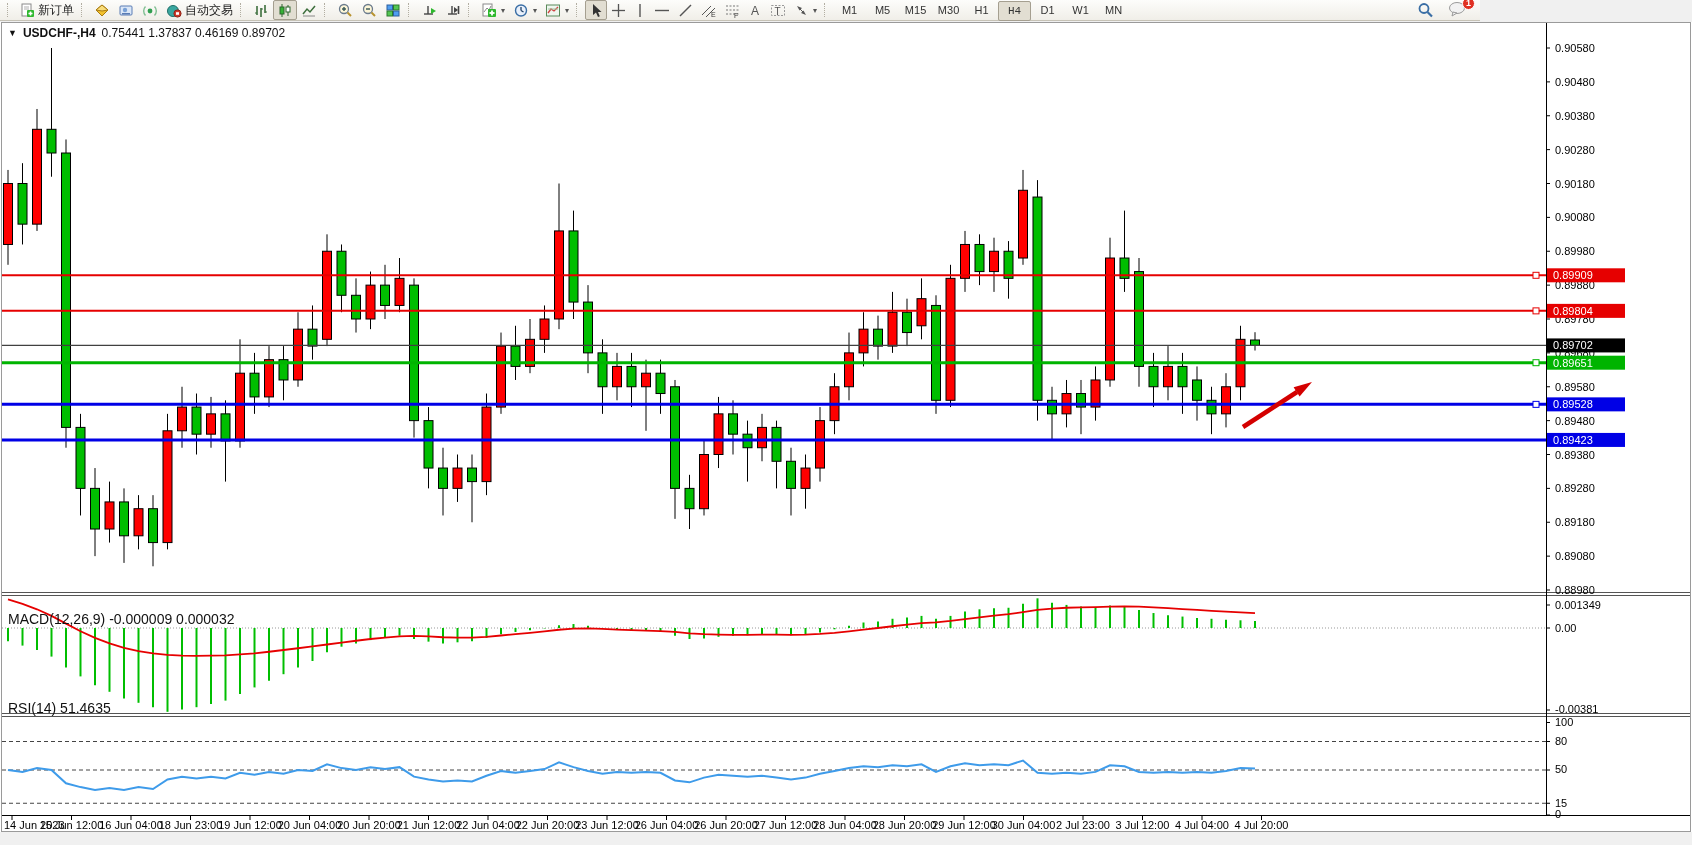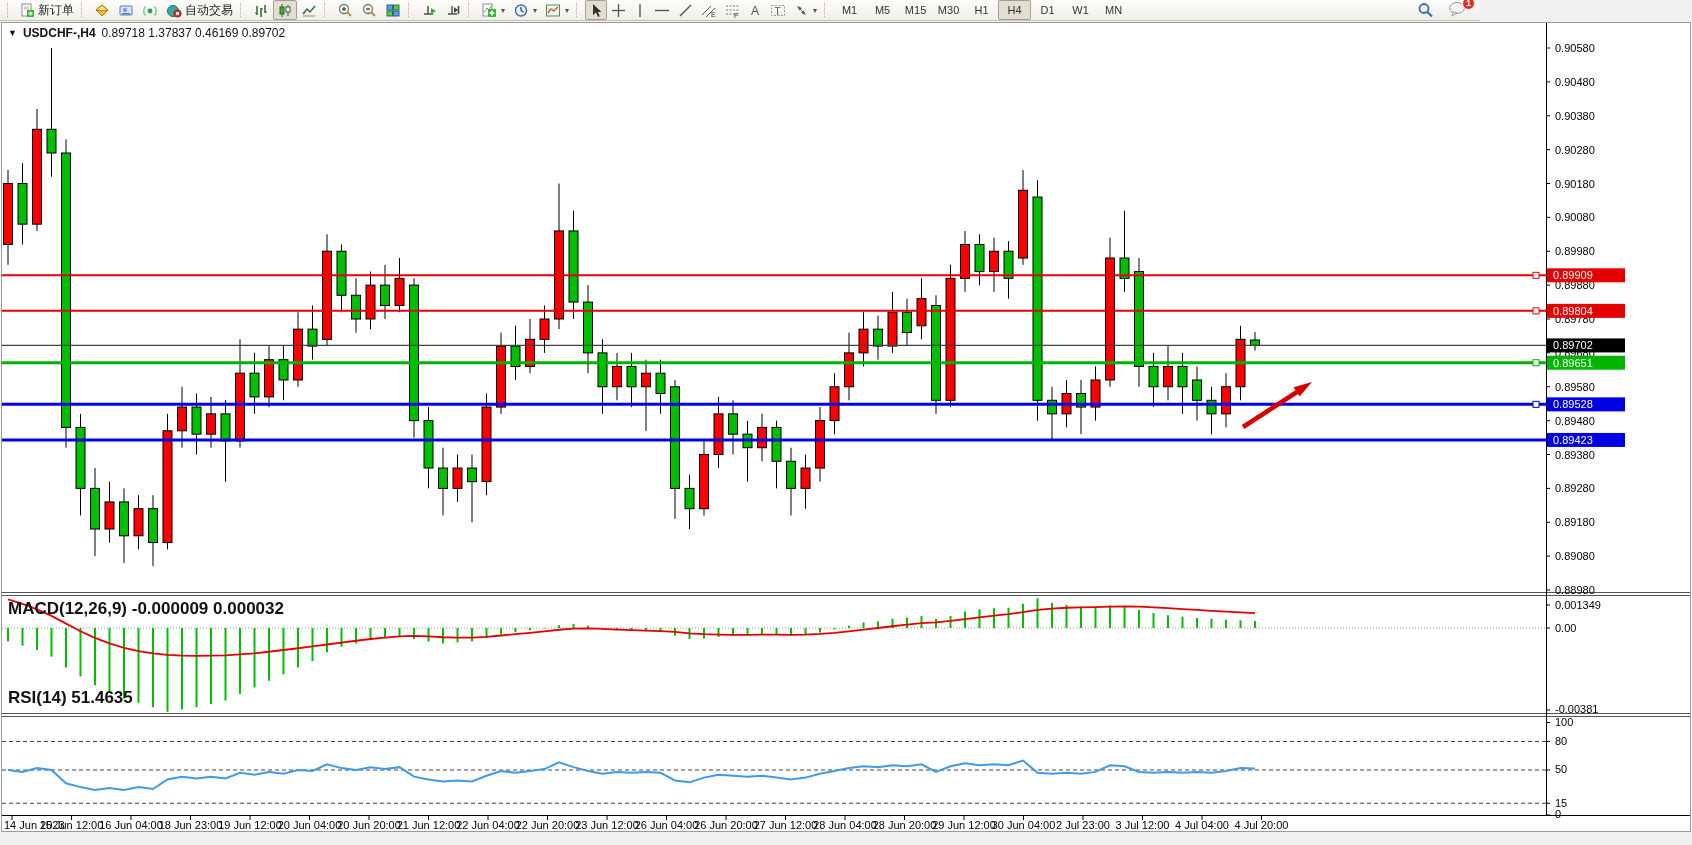--- a/index.html
+++ b/index.html
@@ -4,35 +4,35 @@
 <style>
   html,body{margin:0;padding:0;width:1692px;height:845px;background:#f0f0f0;
     font-family:"Liberation Sans",sans-serif;overflow:hidden;position:relative;}
   
   .toolbar{position:absolute;left:0;top:0;width:1480px;height:21px;
     background:linear-gradient(#fdfdfb,#f0eee8);border-bottom:1px solid #c6c2b6;
     display:flex;align-items:center;padding:0 4px;box-sizing:border-box;white-space:nowrap;}
   .grip{width:3px;height:14px;border-left:1px dotted #b2aea2;margin:0 5px 0 3px;}
   .tb-btn{height:18px;display:inline-flex;align-items:center;gap:3px;padding:0 3px;
     font-size:12px;color:#222;border:1px solid transparent;border-radius:2px;cursor:default;}
-  .tb-btn.active{background:#e2ded2;border:1px solid #a59f90;}
+  .tb-btn.active{background:#e2ded2;border:1px solid #a59f90;font-family:Liberation Mono, monospace;}
   .tb-btn svg{display:block;}
   .caret{font-size:8px;color:#555;margin-left:1px;}
   .tf-btn{min-width:25px;justify-content:center;font-size:11px;color:#333;}
   .tb-right{margin-left:auto;display:flex;align-items:center;gap:6px;padding-right:6px;}
   .badge{position:absolute;top:-4px;right:-6px;background:#e03022;color:#fff;
     border-radius:8px;font-size:9px;line-height:11px;min-width:11px;height:11px;
     text-align:center;font-weight:bold;border:1px solid #fff;}
   .bubble-wrap{position:relative;display:inline-block;}
   
   #chart-svg{position:absolute;left:0;top:22px;}
   .overlay{position:absolute;font-size:12px;color:#111;z-index:5;}
   #chart-title{left:8px;top:26px;font-weight:bold;font-size:12px;display:flex;gap:6px;align-items:center;}
   #chart-title .tri{font-size:9px;color:#111;}
-  .ind-label{font-size:17px;font-weight:bold;color:#111;}
+  .ind-label{font-size:14px;font-weight:normal;color:#111;margin-top:12px;}
   #macd-label{left:8px;top:599px;}
   #rsi-label{left:8px;top:688px;}
   svg text{font-family:"Liberation Sans",sans-serif;font-size:11px;fill:#000;}
   svg text.tag{fill:#fff;}
 </style>
 </head>
 <body>
 
 <div class="toolbar">
   <span class="grip"></span>
@@ -657,20 +657,20 @@
     <line x1="1261.5" y1="793" x2="1261.5" y2="798" stroke="#000"></line>
     <text x="1261.5" y="807" text-anchor="middle">4 Jul 20:00</text>
     <line x1="1243" y1="405" x2="1297" y2="370" stroke="#D40000" stroke-width="4.5"></line>
     <polygon points="1312,360 1299.6,374.4 1293.6,365.2" fill="#D40000"></polygon>
   </svg>
 
 <div class="overlay" id="chart-title">
   <span class="tri">▼</span>
   <span>USDCHF-,H4</span>
   <span style="font-weight:normal">
-    <span>0.89718</span>
+    <span>0.75441</span>
     <span>1.37837</span>
     <span>0.46169</span>
     <span>0.89702</span>
   </span>
 </div>
 <div class="overlay ind-label" id="macd-label">MACD(12,26,9) -0.000009 0.000032</div>
 <div class="overlay ind-label" id="rsi-label">RSI(14) 51.4635</div>
 
 </body></html>

